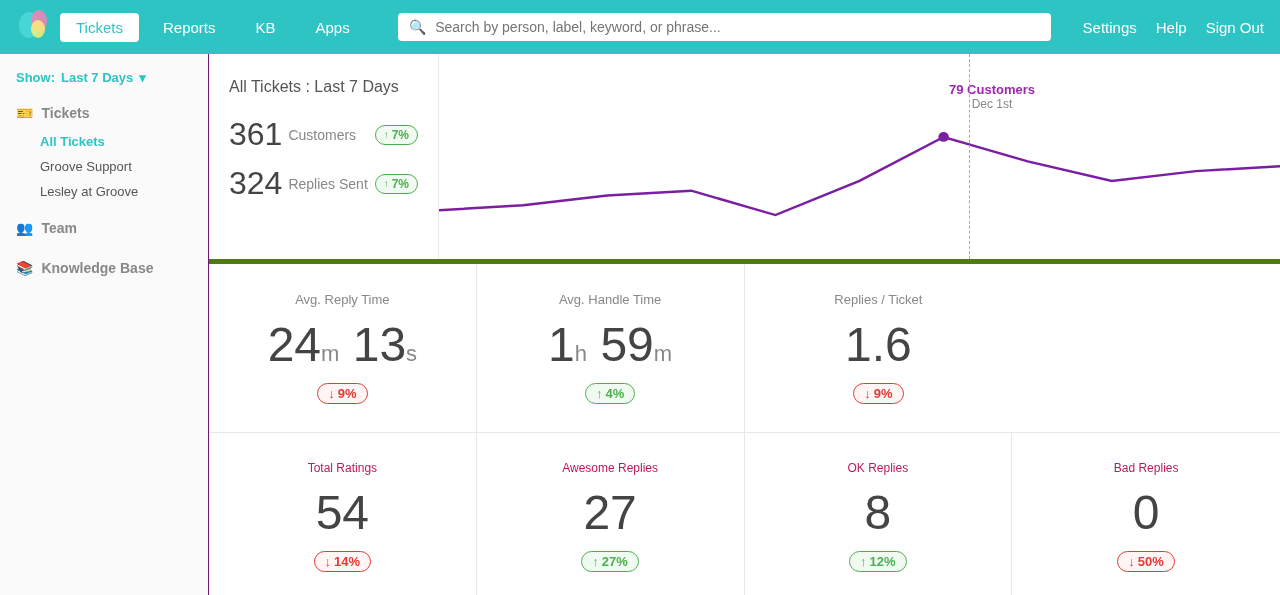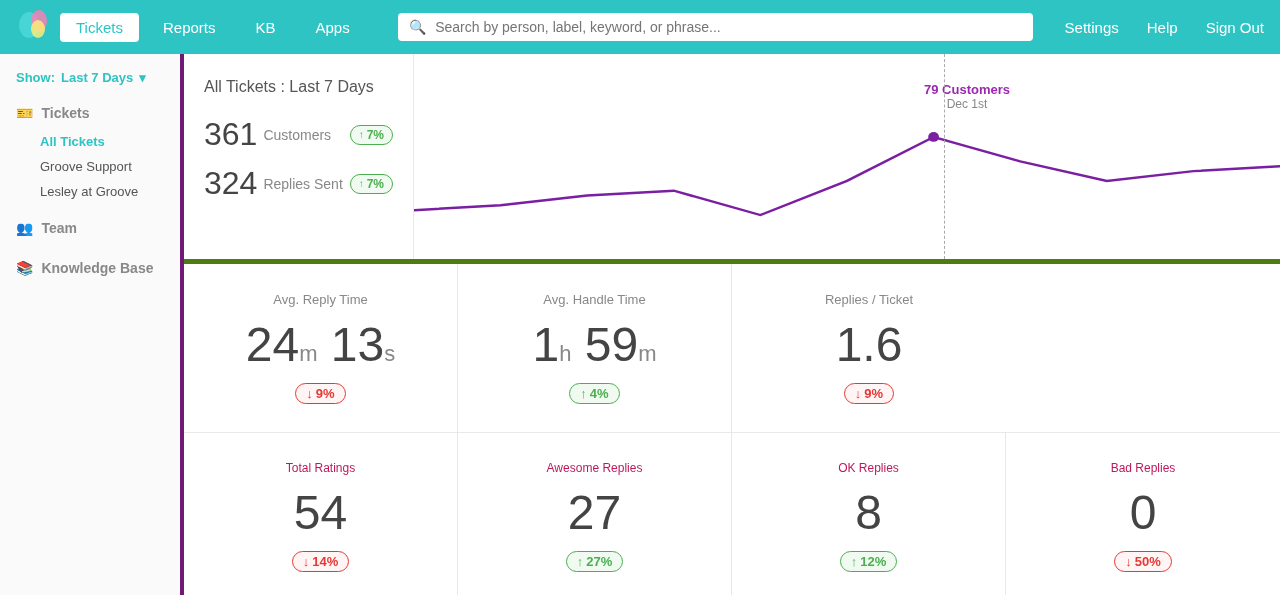--- a/index.html
+++ b/index.html
@@ -40,41 +40,41 @@
     }
     .search-bar input {
       border: none;
       outline: none;
       font-size: 14px;
       width: 100%;
       color: #999;
     }
     .header-links {
       display: flex;
-      gap: 28px;
+      gap: 19px;
     }
     .header-link {
       color: #fff;
       font-size: 15px;
       cursor: pointer;
       background: none;
       border: none;
     }
 
     
     .layout {
       display: flex;
       height: calc(595px - 54px);
     }
 
     
     .sidebar {
-      width: 184px;
+      width: 209px;
       background: #fafafa;
-      border-right: 4px solid #701a75;
+      border-right: 1px solid #701a75;
       padding: 16px 0;
     }
     .show-filter {
       padding: 0 16px 12px;
       font-size: 13px;
       color: #666;
       display: flex;
       align-items: center;
       gap: 6px;
     }

